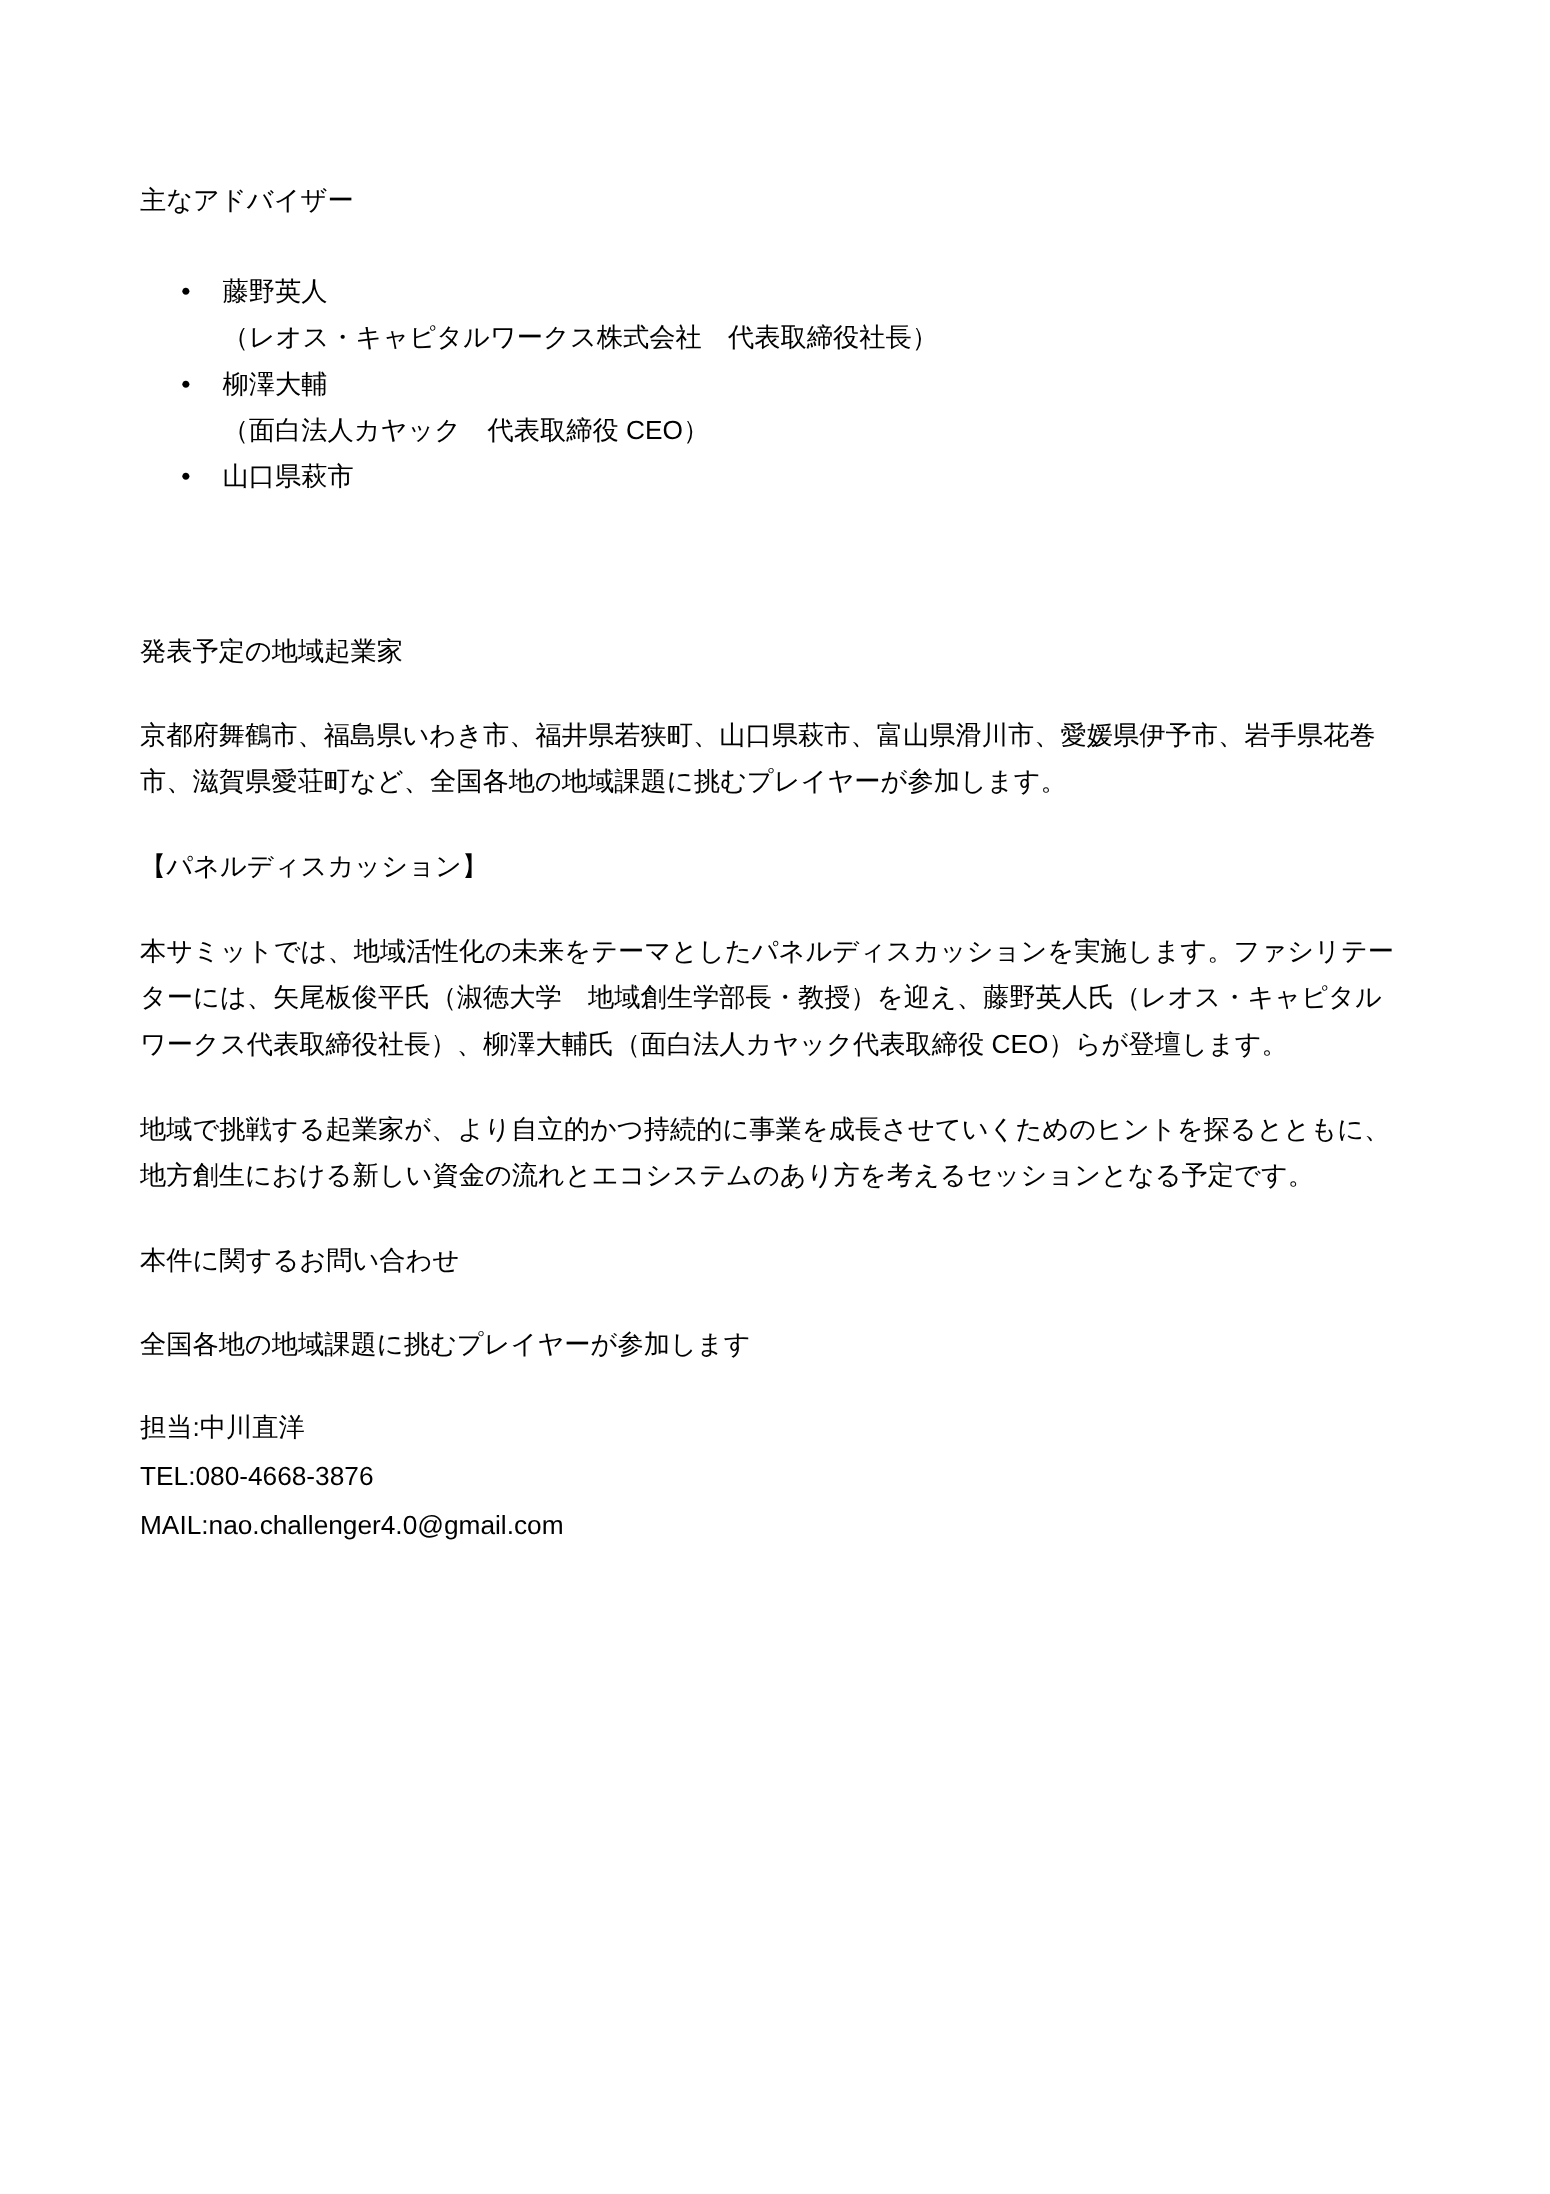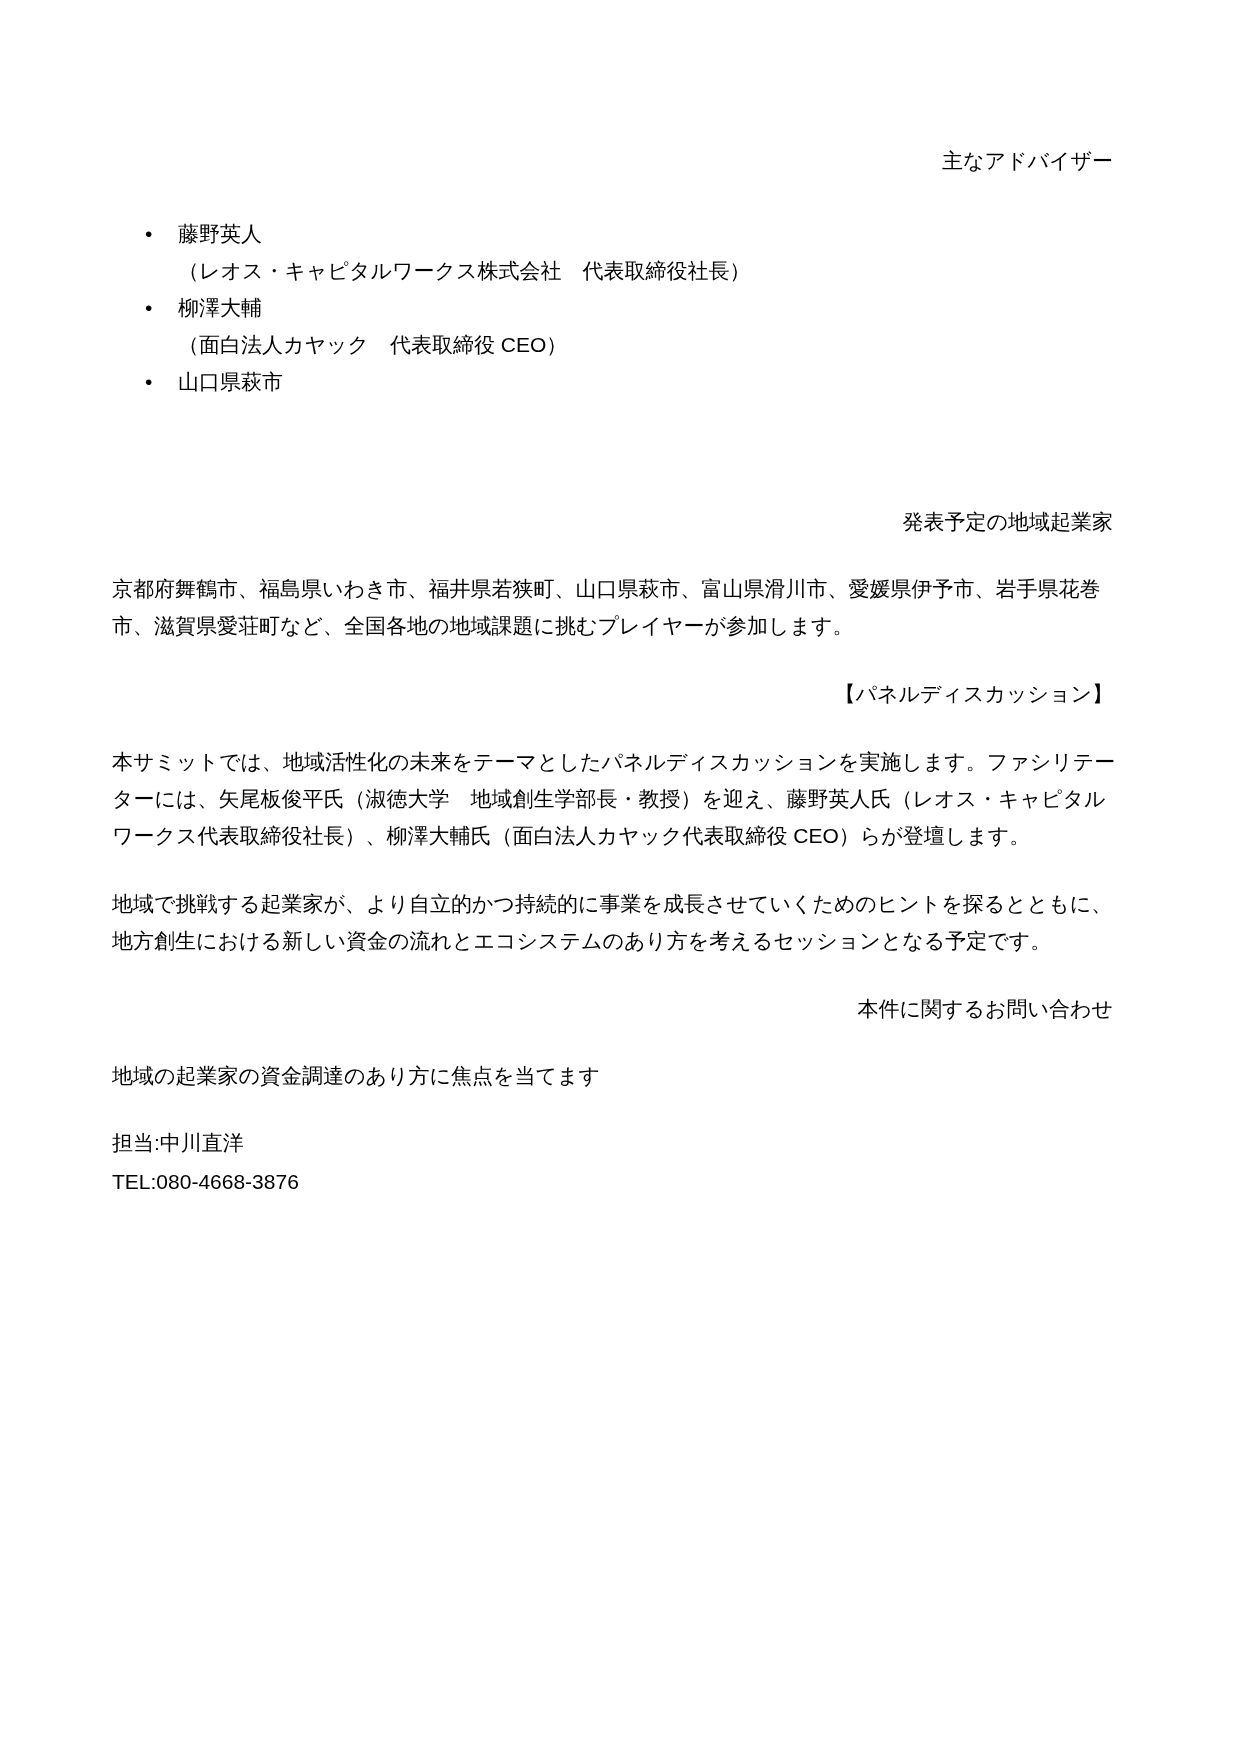--- a/index.html
+++ b/index.html
@@ -18,24 +18,23 @@
     line-height: 37px;
     overflow: hidden;
   }
   .content {
     position: absolute;
     left: 112px;
     top: 0;
     width: 1013px;
   }
   .heading {
-    margin: 12px;
+    margin: 0;
     font-size: 21px;
     font-weight: normal;
-    text-align: right;
   }
   .h-advisers        { margin-top: 142px; }
   .adviser-list      { margin: 36px 0 0 0; padding: 0; list-style: none; }
   .adviser-item      { position: relative; padding-left: 66px; }
   .bullet            { position: absolute; left: 33px; top: 0; }
   .h-entrepreneurs   { margin-top: 103px; }
   .entrepreneurs-blk { margin-top: 30px; }
   .h-panel           { margin-top: 31px; }
   .panel-blk         { margin-top: 31px; }
   .para3             { margin-top: 31px; }
@@ -79,22 +78,23 @@
 
     <div class="panel-blk">
       <div class="line">本サミットでは、地域活性化の未来をテーマとしたパネルディスカッションを実施します。ファシリテーターには、矢尾板俊平氏（淑徳大学　地域創生学部長・教授）を迎え、藤野英人氏（レオス・キャピタルワークス代表取締役社長）、柳澤大輔氏（面白法人カヤック代表取締役 CEO）らが登壇します。</div>
     </div>
 
     <div class="para3 line">地域で挑戦する起業家が、より自立的かつ持続的に事業を成長させていくためのヒントを探るとともに、地方創生における新しい資金の流れとエコシステムのあり方を考えるセッションとなる予定です。</div>
 
     <p class="heading h-contact">本件に関するお問い合わせ</p>
 
     <div class="org-blk">
-      <div class="line">地域の起業家の資金調達のあり方に焦点を当てます</div>
+      <div class="line">全国各地の地域課題に挑むプレイヤーが参加します</div>
     </div>
 
     <div class="contact-details">
       <div class="line">担当:中川直洋</div>
       <div class="line">TEL:080-4668-3876</div>
+      <div class="line">MAIL:nao.challenger4.0@gmail.com</div>
     </div>
 
   </div>
 </div>
 
 </body></html>

